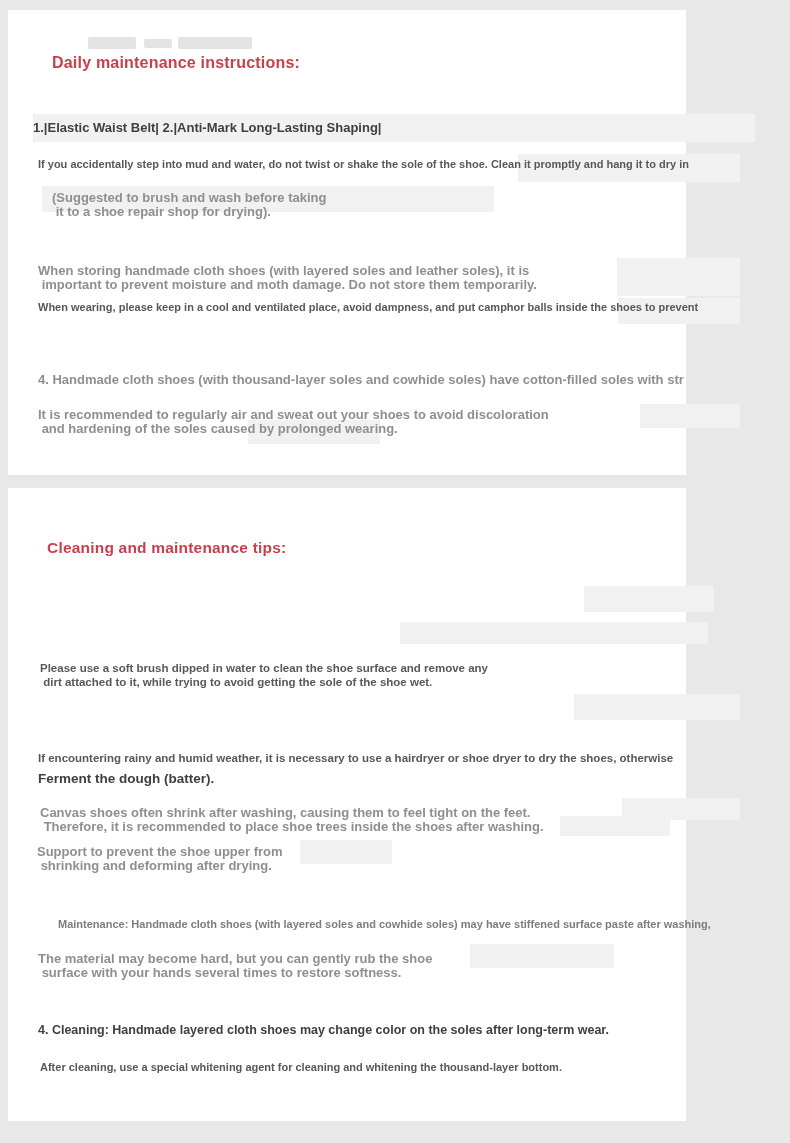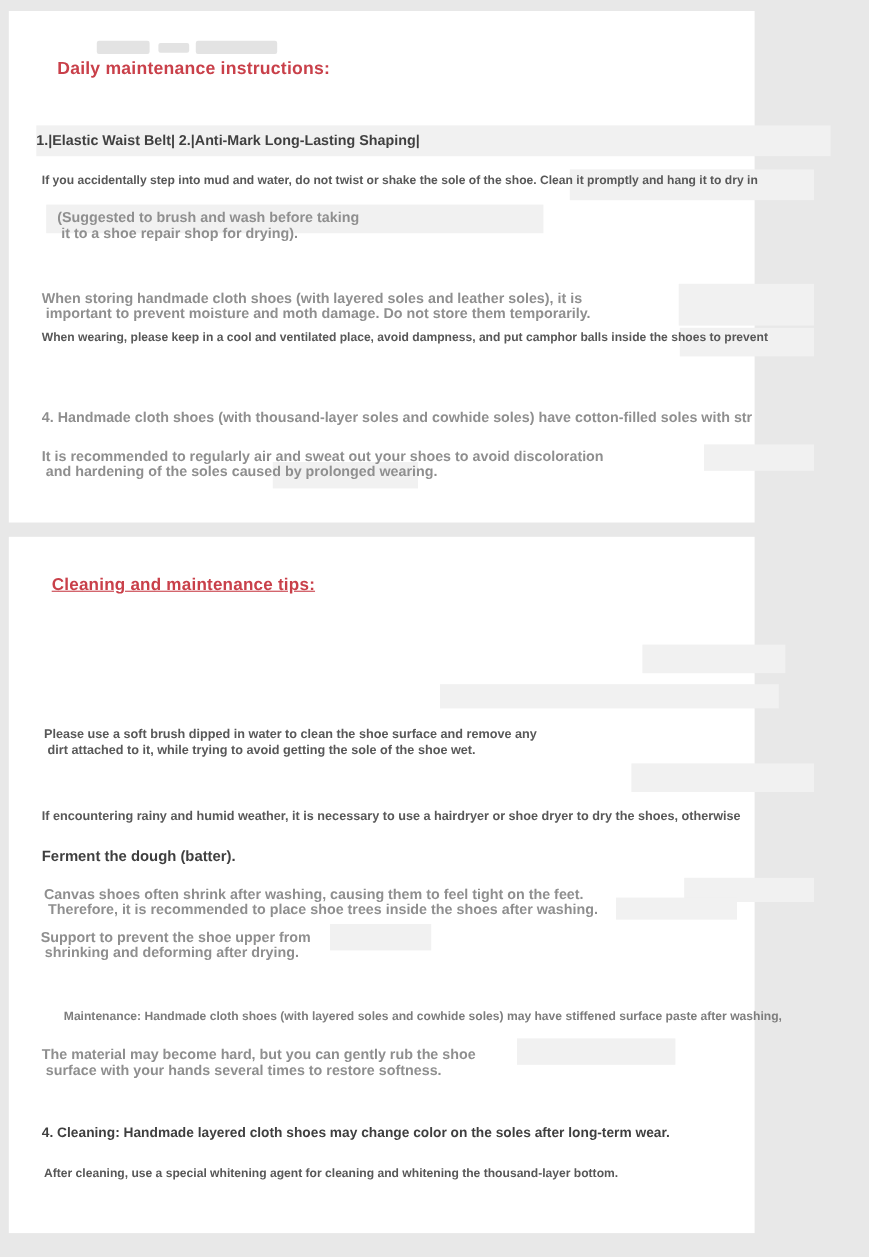--- a/index.html
+++ b/index.html
@@ -87,28 +87,28 @@
   <div class="card" id="card2">
 
     <div class="strip" style="left:576px; top:98px;  width:130px; height:26px;"></div>
     <div class="strip" style="left:392px; top:134px; width:308px; height:22px;"></div>
     <div class="strip" style="left:566px; top:206px; width:166px; height:26px;"></div>
     <div class="strip" style="left:614px; top:310px; width:118px; height:22px;"></div>
     <div class="strip" style="left:552px; top:328px; width:110px; height:20px;"></div>
     <div class="strip" style="left:292px; top:352px; width:92px;  height:24px;"></div>
     <div class="strip" style="left:462px; top:456px; width:144px; height:24px;"></div>
 
-    <div class="t red h2" style="left:39px; top:35px;text-decoration:underline;">Cleaning and maintenance tips:</div>
+    <div class="t red h2" style="left:39px; top:51px;">Cleaning and maintenance tips:</div>
 
 
     <div class="t mid f115 lh135 two" style="left:32px; top:142px;margin-top:32px;">Please use a soft brush dipped in water to clean the shoe surface and remove any
  dirt attached to it, while trying to avoid getting the sole of the shoe wet.</div>
 
 
-    <div class="t mid f115" style="left:30px; top:248px;">If encountering rainy and humid weather, it is necessary to use a hairdryer or shoe dryer to dry the shoes, otherwise</div>
+    <div class="t mid f115" style="left:30px; top:264px;">If encountering rainy and humid weather, it is necessary to use a hairdryer or shoe dryer to dry the shoes, otherwise</div>
 
     <div class="t dark f135" style="left:30px; top:283px;">Ferment the dough (batter).</div>
 
     <div class="t gray f13 lh14 two" style="left:32px; top:318px;">Canvas shoes often shrink after washing, causing them to feel tight on the feet.
  Therefore, it is recommended to place shoe trees inside the shoes after washing.</div>
 
     <div class="t gray f13 lh14 two" style="left:29px; top:357px;">Support to prevent the shoe upper from
  shrinking and deforming after drying.</div>
 
     <div class="t soft f11" style="left:30px; top:430px;">Maintenance: Handmade cloth shoes (with layered soles and cowhide soles) may have stiffened surface paste after washing,</div>

